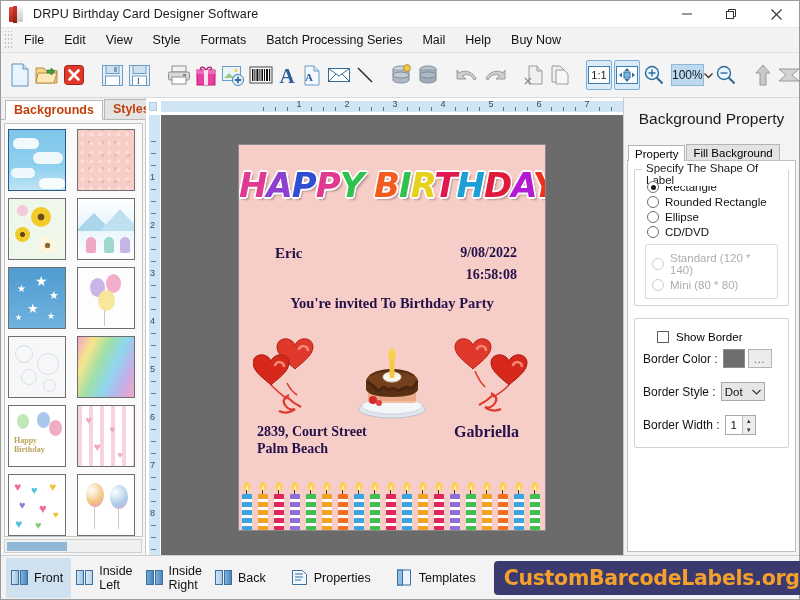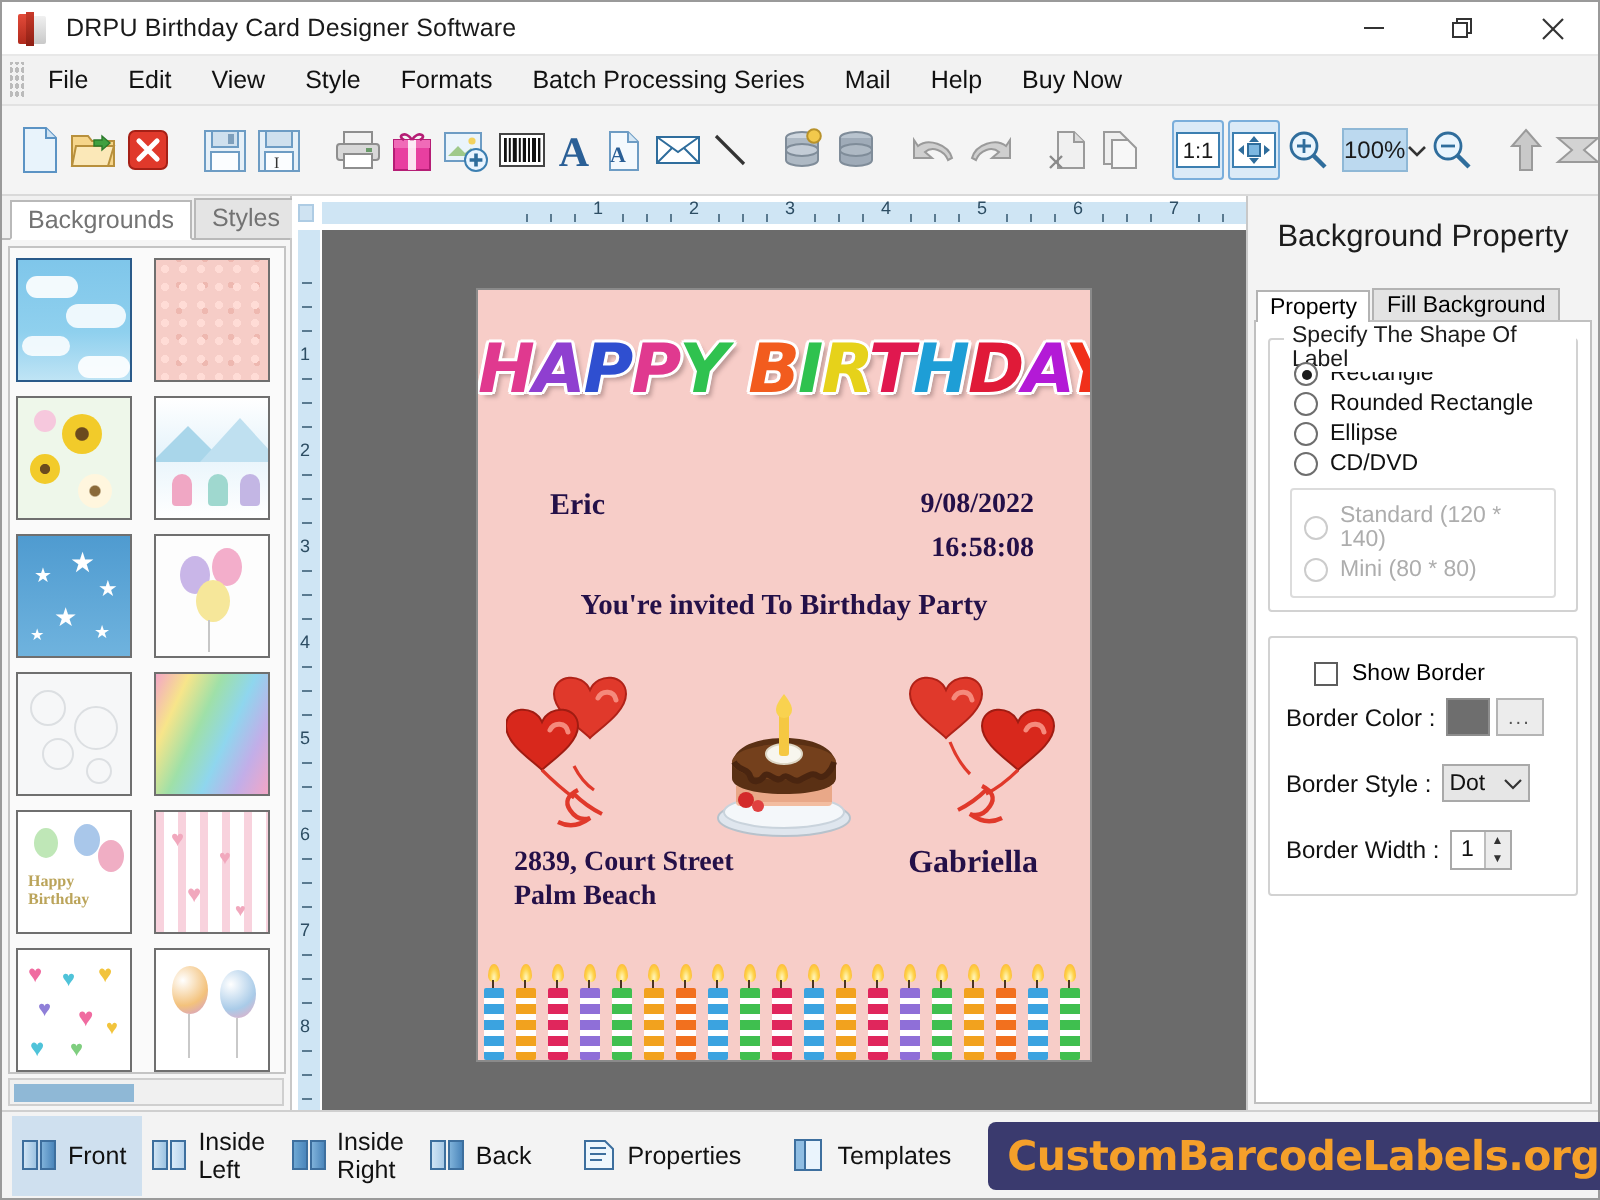--- a/index.html
+++ b/index.html
@@ -54,21 +54,21 @@
 
   
   .middle { flex:1 1 auto; display:flex; min-height:0; }
 
   
   .leftpanel { width:145px; background:#f5f5f5; display:flex; flex-direction:column;
                border-right:1px solid #c8c8c8; }
   .tabstrip { height:22px; display:flex; align-items:flex-end; padding-left:4px;
               background:#f0f0f0; border-bottom:1px solid #b9b9b9; position:relative; }
   .ptab { height:20px; padding:2px 8px 0 8px; font-size:12.5px; background:#e4e4e4;
-          border:1px solid #b9b9b9; border-bottom:none; margin-right:1px; color:#737373; }
+          border:1px solid #b9b9b9; border-bottom:none; margin-right:1px; color:#c2410c;font-weight:bold; }
   .ptab.sel { background:#ffffff; border-bottom:1px solid #fff; position:relative; top:1px; }
   .thumbs { flex:1 1 auto; background:#fafafa; border:1px solid #c4c4c4; margin:3px 2px 0 3px;
             padding:5px 3px; display:grid; grid-template-columns:1fr 1fr; gap:7px 6px;
             align-content:start; overflow:hidden; }
   .thumb { width:58px; height:62px; border:1px solid #6f6f6f; background:#fff; overflow:hidden;
            position:relative; }
   .thumb.sel { border:1px solid #2a5a8a; }
   .hscroll { height:14px; margin:2px 3px 2px 3px; background:#f0f0f0; border:1px solid #cfcfcf;
              position:relative; }
   .hscroll .thumbbar { position:absolute; left:2px; top:2px; width:60px; height:9px; background:#8fb8d6; }

